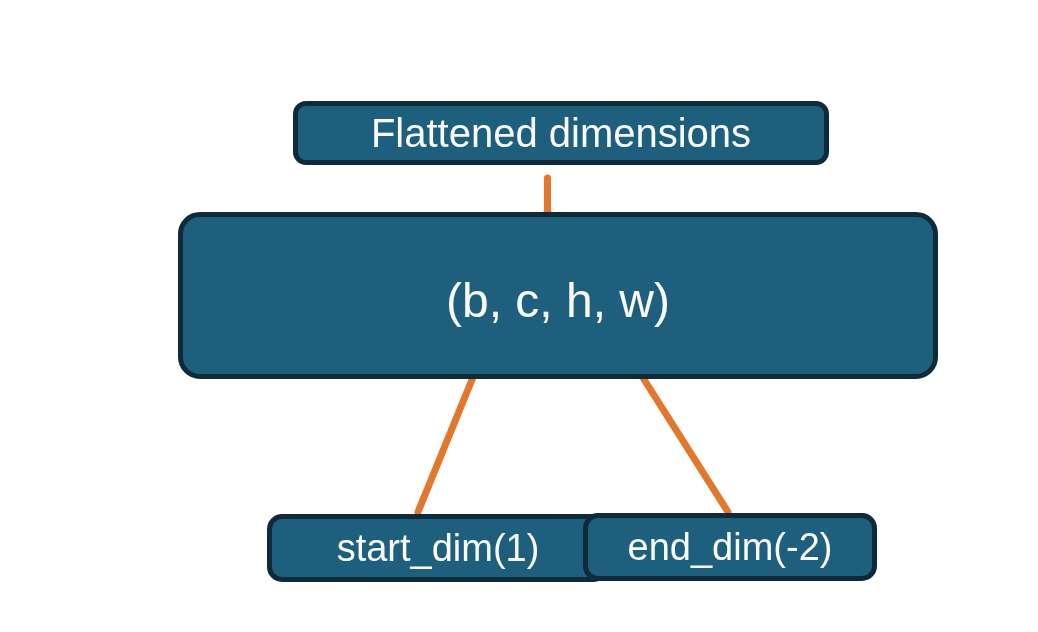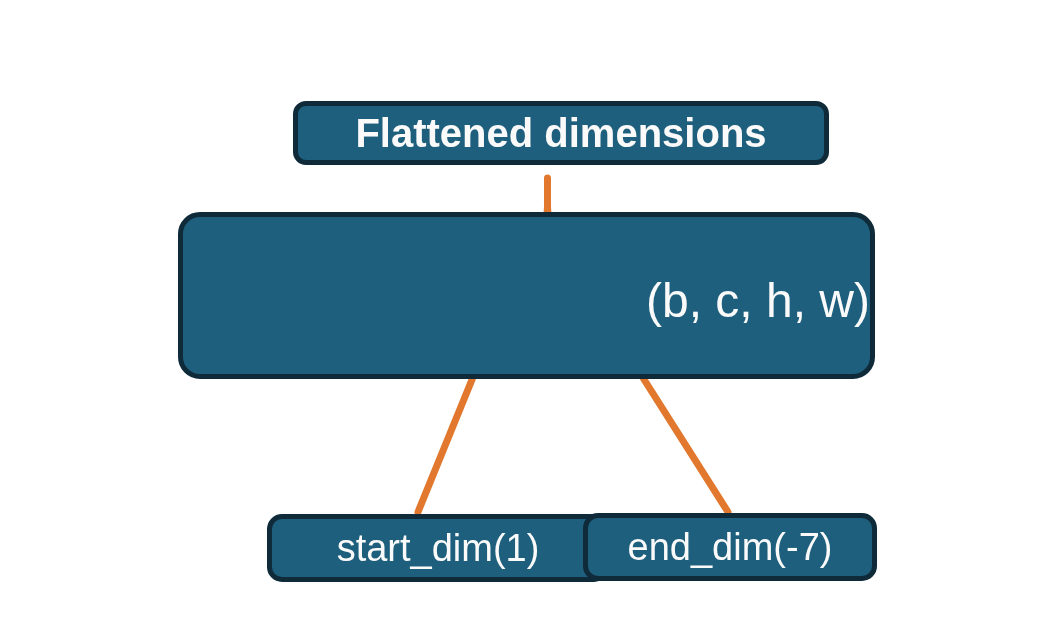--- a/index.html
+++ b/index.html
@@ -26,29 +26,27 @@
     display: flex;
     align-items: center;
     justify-content: center;
     white-space: nowrap;
   }
   .box-top {
     left: 293px; top: 101px;
     width: 536px; height: 64px;
     border-radius: 13px;
     font-size: 40px;
-    font-weight: bold;
   }
   .box-main {
     left: 178px; top: 212px;
-    width: 697px; height: 167px;
+    width: 760px; height: 167px;
     border-radius: 22px;
     font-size: 48px;
     padding-top: 10px;
-    justify-content: flex-end;
   }
   .box-start {
     left: 267px; top: 514px;
     width: 342px; height: 68px;
     border-radius: 15px;
     font-size: 38px;
   }
   .box-end {
     left: 583px; top: 513px;
     width: 294px; height: 68px;
@@ -79,16 +77,16 @@
 
   <div class="box box-main">
     <span>(b, c, h, w)</span>
   </div>
 
   <div class="box box-start">
     <span>start_dim(1)</span>
   </div>
 
   <div class="box box-end">
-    <span>end_dim(-7)</span>
+    <span>end_dim(-2)</span>
   </div>
 
 </div>
 
 </body></html>

